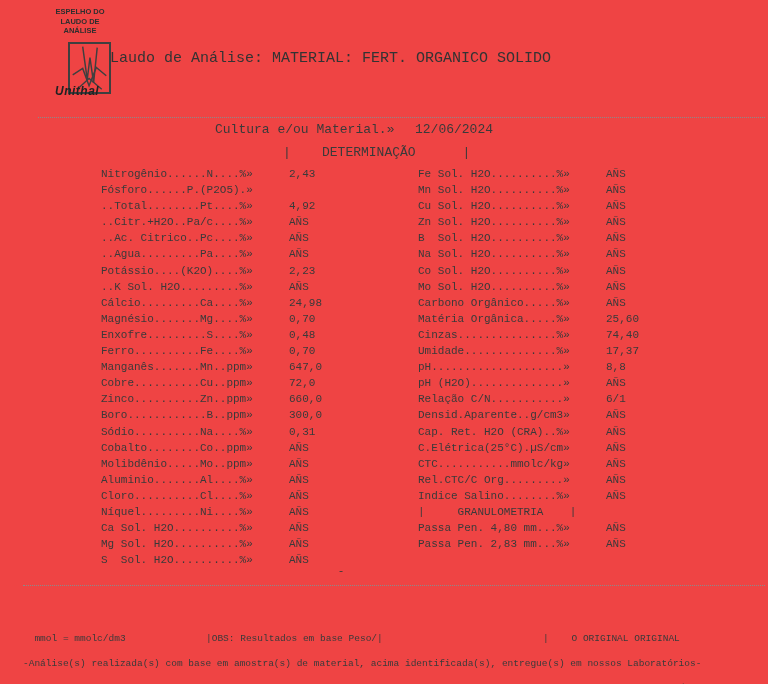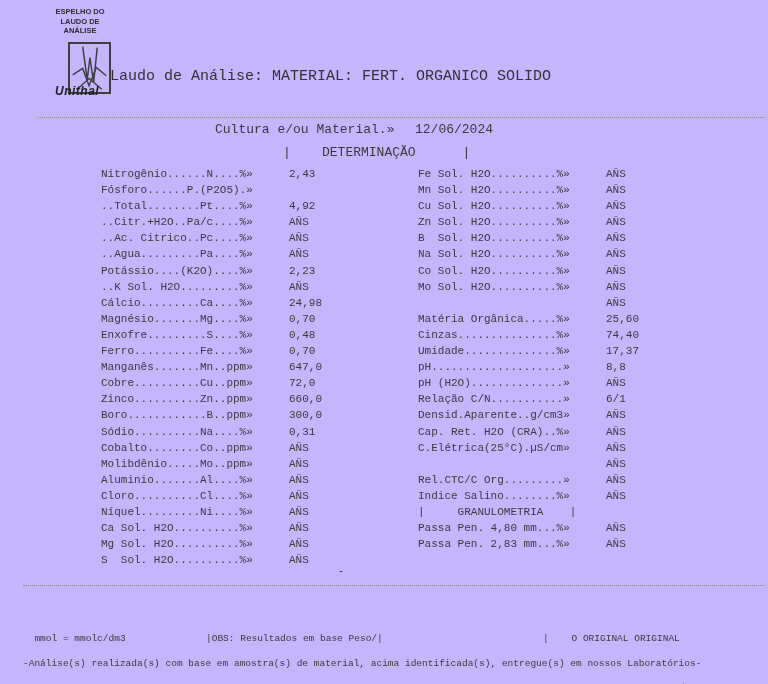--- a/index.html
+++ b/index.html
@@ -1,29 +1,29 @@
 <!DOCTYPE html>
 <html><head>
 <meta charset="utf-8">
 <style>
   html,body{margin:0;padding:0;background:#fff;}
-  .page{position:relative;width:768px;height:684px;background:#c4b5fd;
+  .page{position:relative;width:768px;height:684px;background:#ef4444;
         font-family:"Liberation Mono",monospace;color:#3a3a3a;overflow:hidden;}
 
   
   .stamp{position:absolute;left:38px;top:7px;width:84px;text-align:center;
          font-family:"Liberation Sans",sans-serif;font-weight:bold;
          font-size:7.5px;line-height:9.5px;color:#2e2e2e;}
   .logo-box{position:absolute;left:68px;top:42px;width:43px;height:52px;
             border:2px solid #3f3f3f;box-sizing:border-box;}
   .logo-box svg{display:block;width:100%;height:100%;}
   .brand{position:absolute;left:55px;top:84px;
          font-family:"Liberation Sans",sans-serif;font-style:italic;font-weight:bold;
          font-size:12px;color:#222;letter-spacing:0.5px;}
-  .title{position:absolute;left:110px;top:50px;font-size:15px;white-space:pre;color:#333;margin-top:18px;}
+  .title{position:absolute;left:110px;top:50px;font-size:15px;white-space:pre;color:#333;}
 
   .divider{position:absolute;height:0;border-top:1px dotted #8a8a8a;}
   #div-top{left:38px;width:727px;top:117px;}
   #div-bottom{left:23px;width:742px;top:585px;}
 
   .culture{position:absolute;left:215px;top:122px;height:14px;font-size:13px;white-space:pre;}
   .culture .clabel{position:absolute;left:0;top:0;}
   .culture .cdate{position:absolute;left:200px;top:0;}
   .determ{position:absolute;left:283px;top:145px;font-size:13px;white-space:pre;}
 
@@ -238,20 +238,21 @@
         <span class="lbl">Co Sol. H2O..........%»</span>
         <span class="val">AÑS</span>
       </div>
 
       <div class="row">
         <span class="lbl">Mo Sol. H2O..........%»</span>
         <span class="val">AÑS</span>
       </div>
 
       <div class="row">
+        <span class="lbl">Carbono Orgânico.....%»</span>
         <span class="val">AÑS</span>
       </div>
 
       <div class="row">
         <span class="lbl">Matéria Orgânica.....%»</span>
         <span class="val">25,60</span>
       </div>
 
       <div class="row">
         <span class="lbl">Cinzas...............%»</span>
@@ -287,20 +288,21 @@
         <span class="lbl">Cap. Ret. H2O (CRA)..%»</span>
         <span class="val">AÑS</span>
       </div>
 
       <div class="row">
         <span class="lbl">C.Elétrica(25°C).µS/cm»</span>
         <span class="val">AÑS</span>
       </div>
 
       <div class="row">
+        <span class="lbl">CTC...........mmolc/kg»</span>
         <span class="val">AÑS</span>
       </div>
 
       <div class="row">
         <span class="lbl">Rel.CTC/C Org.........»</span>
         <span class="val">AÑS</span>
       </div>
 
       <div class="row">
         <span class="lbl">Indice Salino........%»</span>

